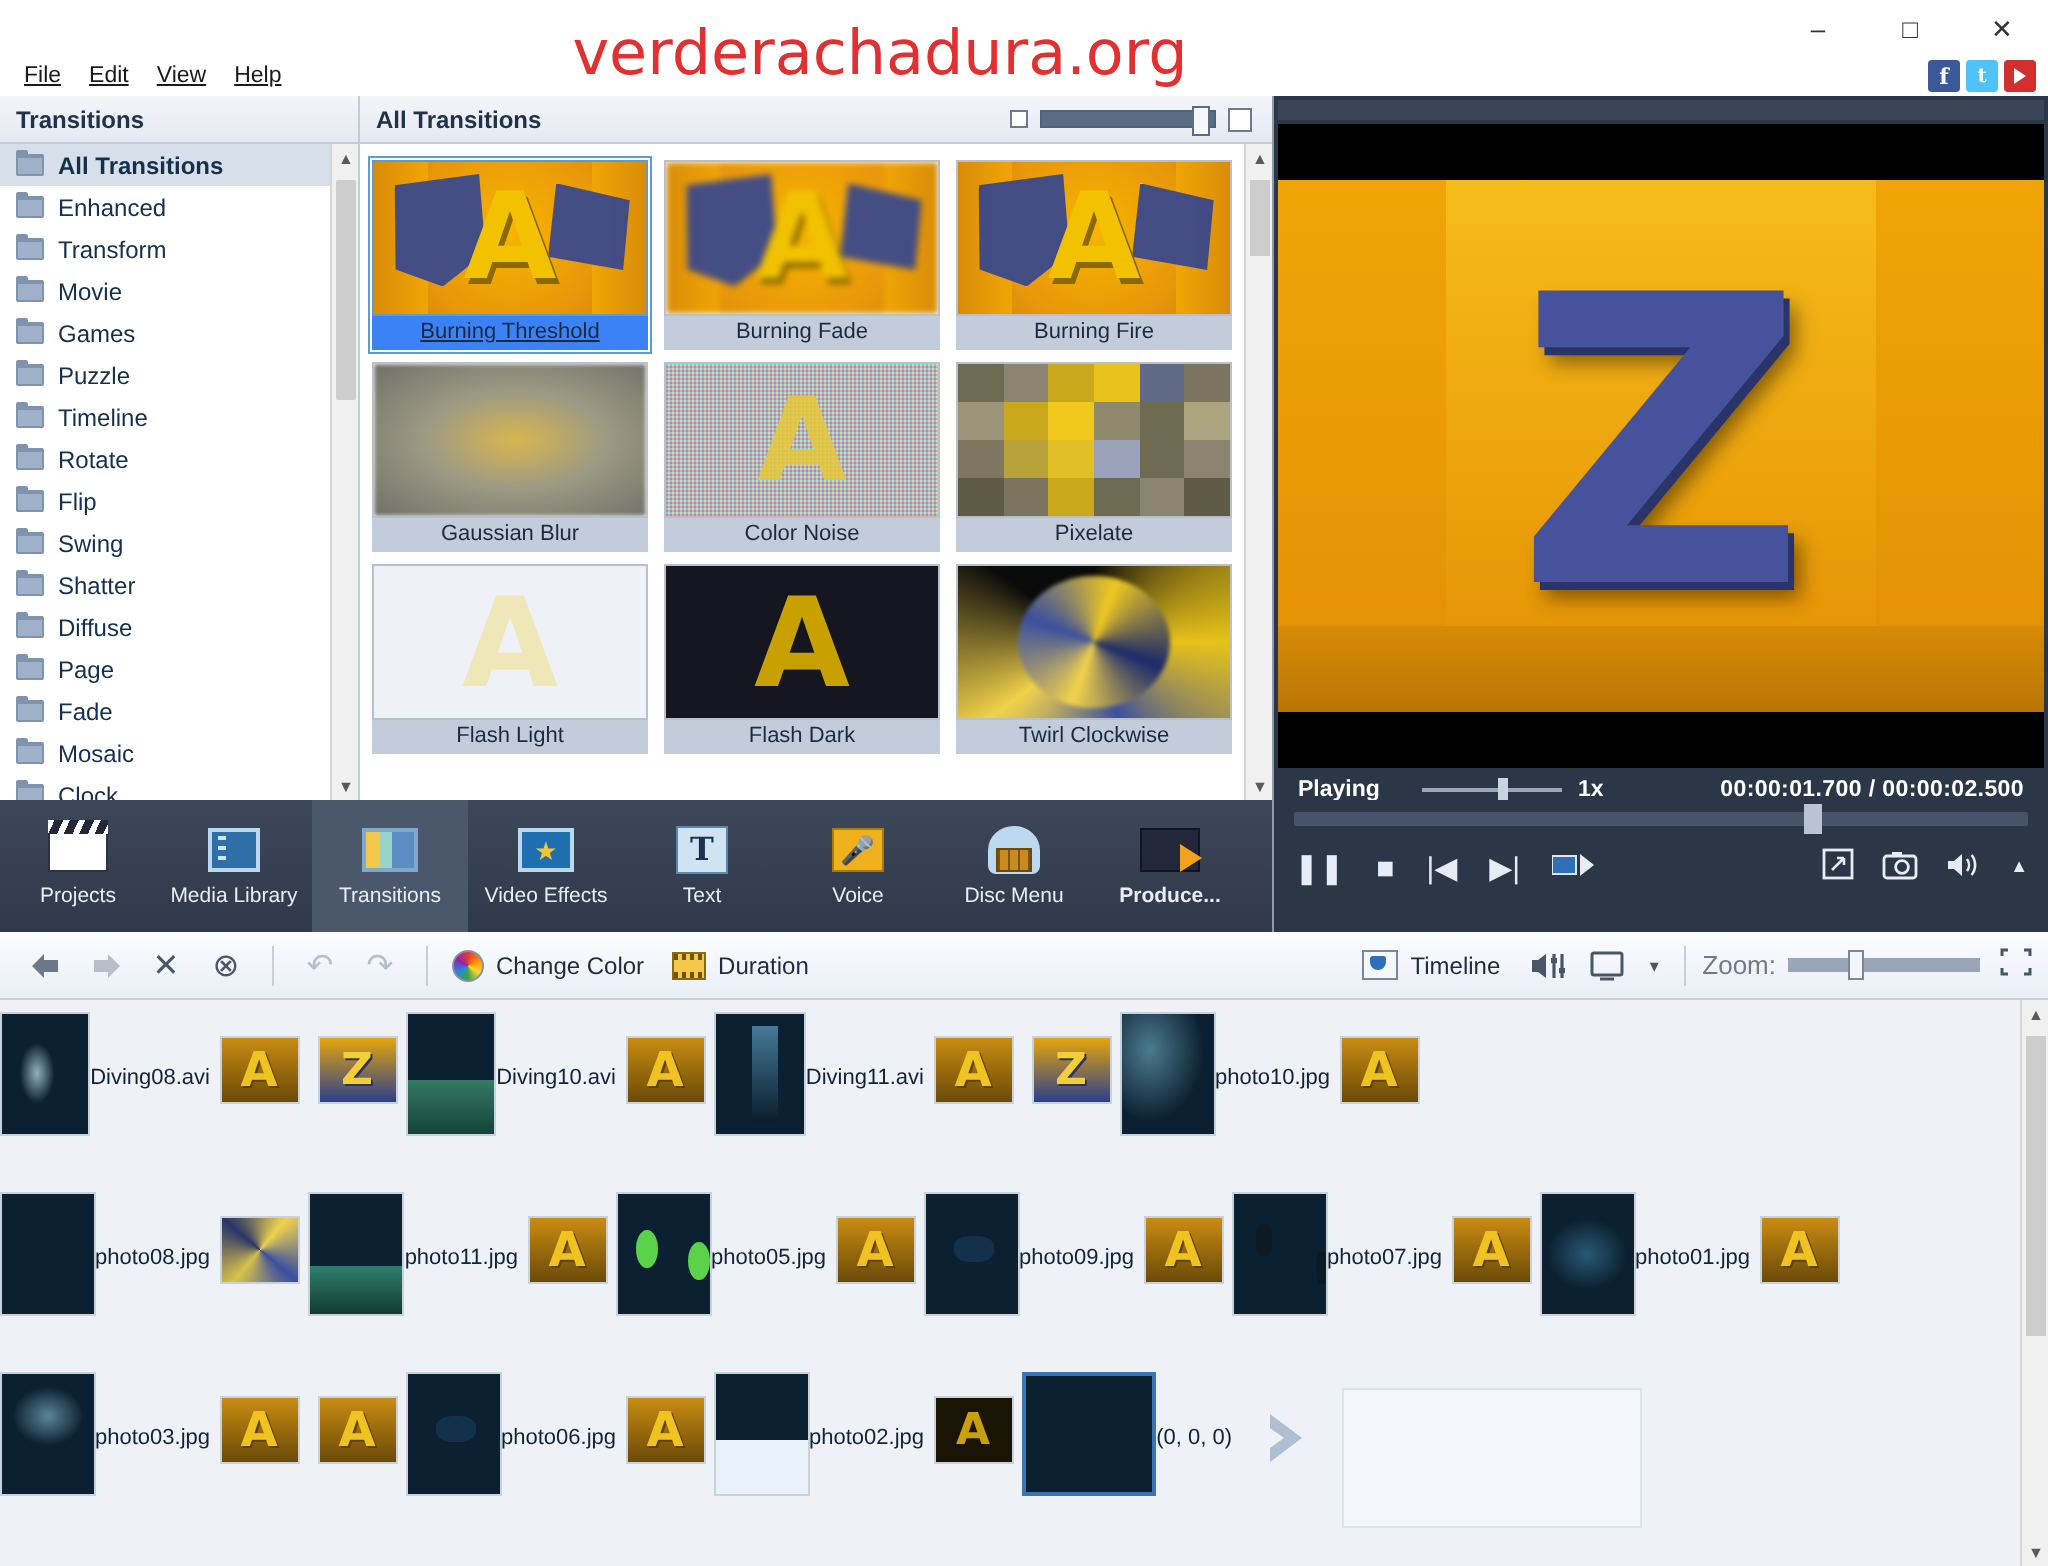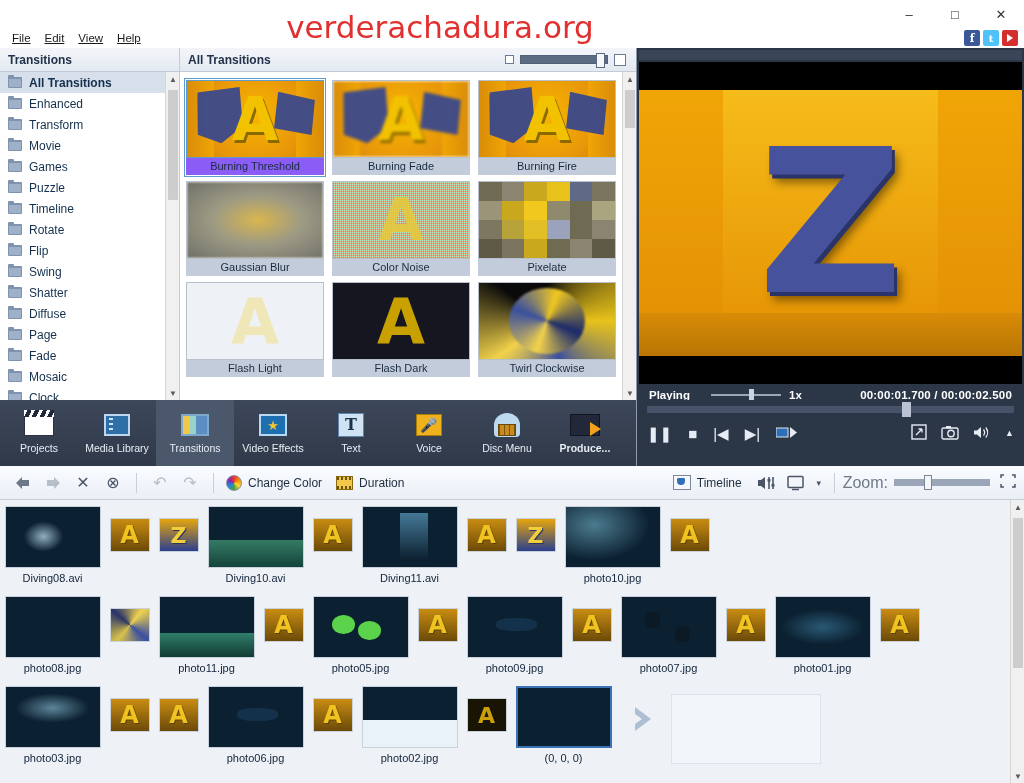--- a/index.html
+++ b/index.html
@@ -139,21 +139,21 @@
   .tthumb {
     width: 138px; height: 78px; position: relative; overflow: hidden;
     border: 1px solid #b8c0cc;
   }
   .tcell.selected .tthumb { border-color: #5c9ccf; }
   .tcell.selected { outline: 1px solid #5c9ccf; outline-offset: 1px; }
   .tlabel {
     height: 17px; line-height: 17px; text-align: center;
     font-size: 11px; color: #1a2b40; background: #c3ccda;
   }
-  .tcell.selected .tlabel { background: #8b5cf6; }
+  .tcell.selected .tlabel { background: #3b82f6; text-decoration: underline; }
 
   
   .art-a {
     position: absolute; inset: 0;
     background: radial-gradient(circle at 50% 45%, #f7b500 0%, #e8960a 60%, #c97c06 100%);
   }
   .art-a .wall-l { position: absolute; left:0; top:0; bottom:0; width:20%; background: linear-gradient(90deg,#d98c08,#f0a505); }
   .art-a .wall-r { position: absolute; right:0; top:0; bottom:0; width:20%; background: linear-gradient(270deg,#d98c08,#f0a505); }
   .art-a .glyph {
     position: absolute; left: 0; right: 0; top: 50%; transform: translateY(-50%);
@@ -318,33 +318,33 @@
   }
   .dur-icon { width: 17px; height: 14px; background: #f3c84b; border: 1px solid #8a6a10; position: relative; }
   .dur-icon::before, .dur-icon::after {
     content:""; position:absolute; left:0; right:0; height:3px;
     background: repeating-linear-gradient(90deg,#6e5409 0 2px, #f3c84b 2px 4px);
   }
   .dur-icon::before { top:0; } .dur-icon::after { bottom:0; }
   .tb-right { margin-left: auto; display: flex; align-items: center; gap: 0; }
   .tl-icon { width: 18px; height: 15px; background: #f4f7fb; border: 1px solid #7b8799; position: relative; }
   .tl-icon::after { content:""; position:absolute; left:3px; top:2px; width:8px; height:7px; background:#2e6fb7; border-radius:2px 2px 6px 6px; }
-  .zoomlbl { color: #6f7a89; font-size: 16px; margin-right: 6px; }
+  .zoomlbl { color: #6f7a89; font-size: 13px; margin-right: 6px; }
   .zoomtrack { position: relative; width: 96px; height: 7px; background: #9aa6b8; }
   .zoomtrack .knob { position: absolute; left: 30px; top: -4px; width: 8px; height: 15px; background: #f3f6fa; border: 1px solid #7a8696; }
   .fitbtn { margin-left: 10px; color: #4a5668; font-size: 13px; }
 
   
   .storyboard {
     position: absolute; left: 0; top: 500px; width: 1024px; height: 283px;
     background: #eef1f6; overflow: hidden;
   }
   .sbrow { position: absolute; left: 0; width: 1010px; height: 90px; display: flex; align-items: flex-start; }
   .sbrow.r1 { top: 6px; } .sbrow.r2 { top: 96px; } .sbrow.r3 { top: 186px; }
-  .clip { width: 105px; display: flex; flex-direction: column; align-items: center; }
+  .clip { width: 105px; display: flex; flex-direction: row; align-items: center; }
   .clip .shot {
     width: 96px; height: 62px; border: 1px solid #c9d1dd; background: #0b2030;
     position: relative; overflow: hidden;
   }
   .clip.selected .shot { border: 2px solid #3a74b5; }
   .clip .cap { margin-top: 4px; font-size: 11px; color: #11233a; white-space: nowrap; }
   .trans {
     width: 49px; display: flex; flex-direction: column; align-items: center; padding-top: 12px;
   }
   .trans .tshot { width: 40px; height: 34px; border: 1px solid #c9d1dd; position: relative; overflow: hidden; }

